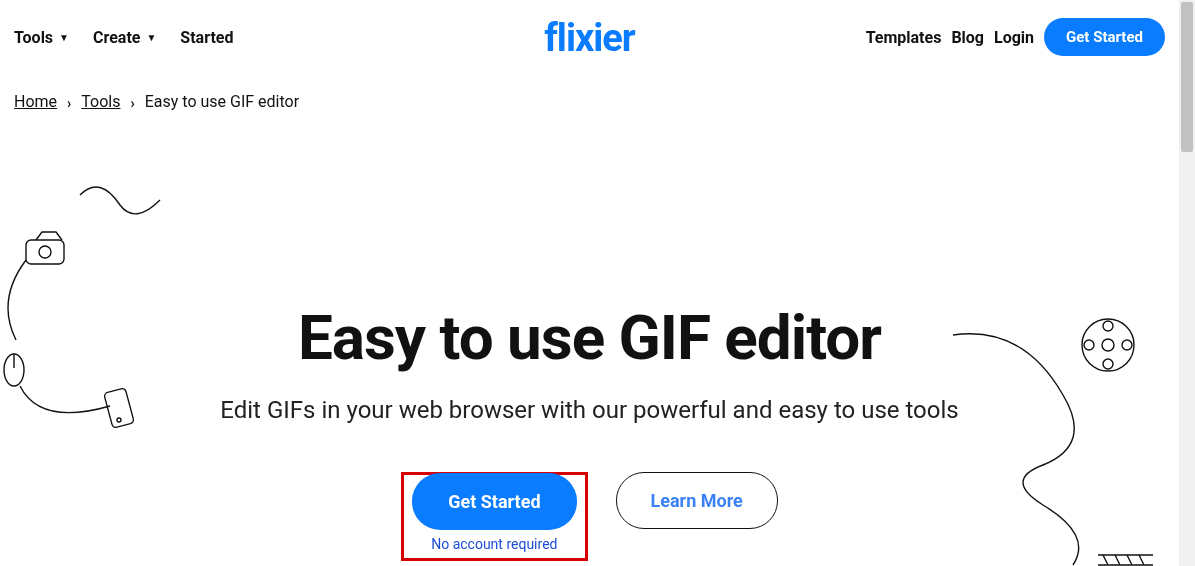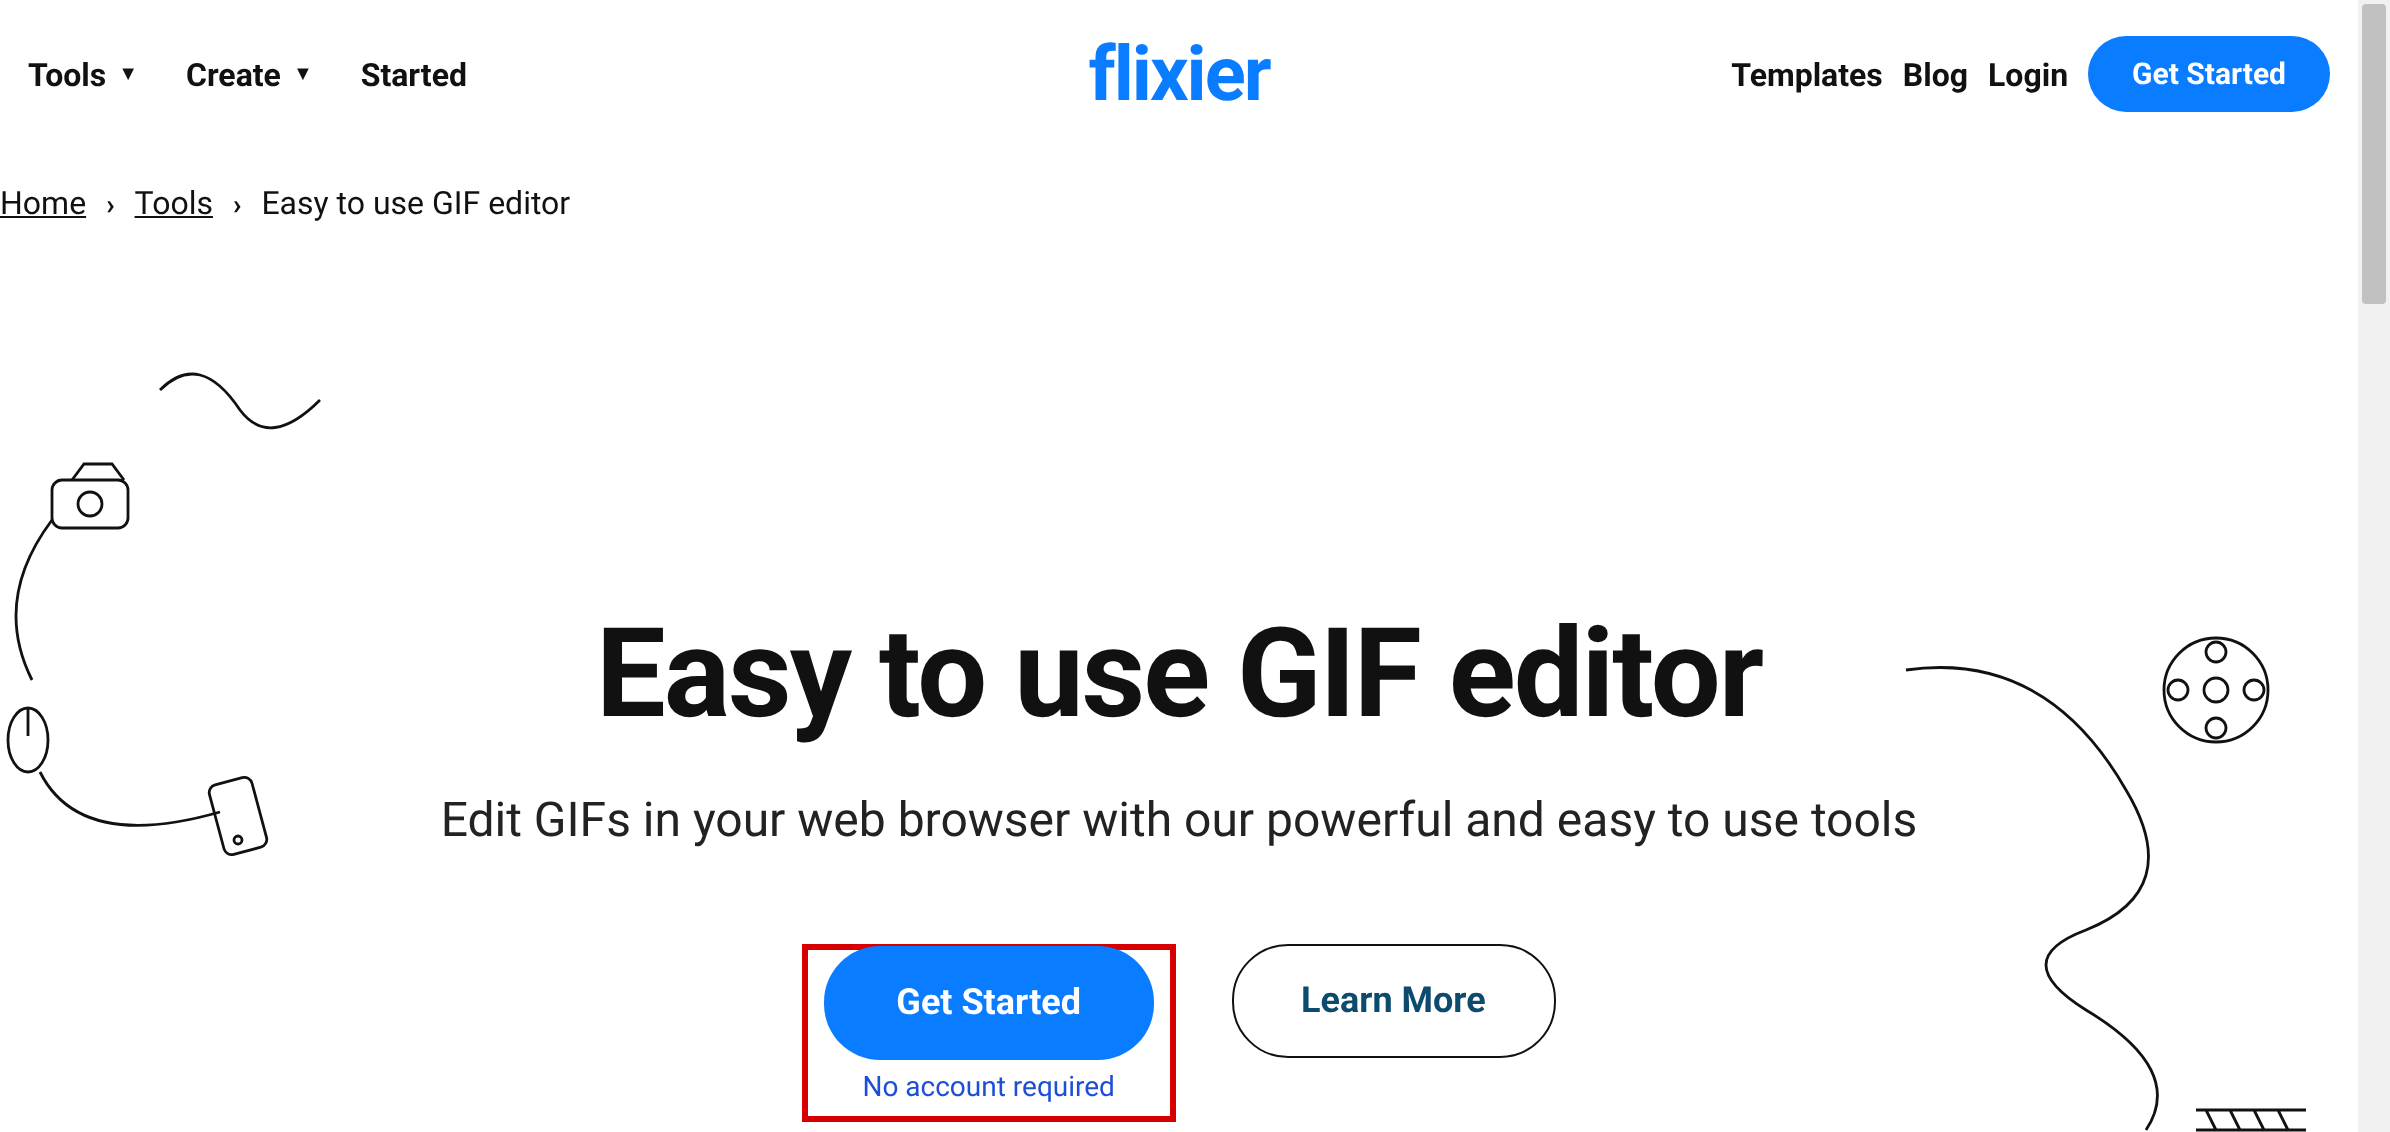--- a/index.html
+++ b/index.html
@@ -84,21 +84,21 @@
     border-radius: 22px;
     font-weight: 700;
     font-size: 15px;
     cursor: pointer;
   }
   
   .breadcrumb {
     display: flex;
     align-items: flex-end;
     gap: 10px;
-    padding: 26px 14px 0 0;
+    padding: 26px 14px 0 14px;
     font-size: 16px;
     color: #111;
   }
   .breadcrumb .crumb-link { text-decoration: underline; cursor:pointer; }
   .breadcrumb .sep { font-size: 14px; font-weight: 700; }
   
   .hero {
     text-align: center;
     padding-top: 190px;
   }
@@ -137,21 +137,21 @@
     cursor:pointer;
     margin-top: -2px;
   }
   .cta-sub {
     font-size: 14px;
     color: #1d4ed8;
     margin-top: 6px;
   }
   .btn-outline-lg {
     background: #fff;
-    color: #0c4a6e;
+    color: #3b82f6;
     font-weight: 700;
     font-size: 18px;
     border: 1.5px solid #111;
     border-radius: 28px;
     padding: 17px 34px;
     cursor:pointer;
   }
   
   .doodle-left {
     position: absolute;

